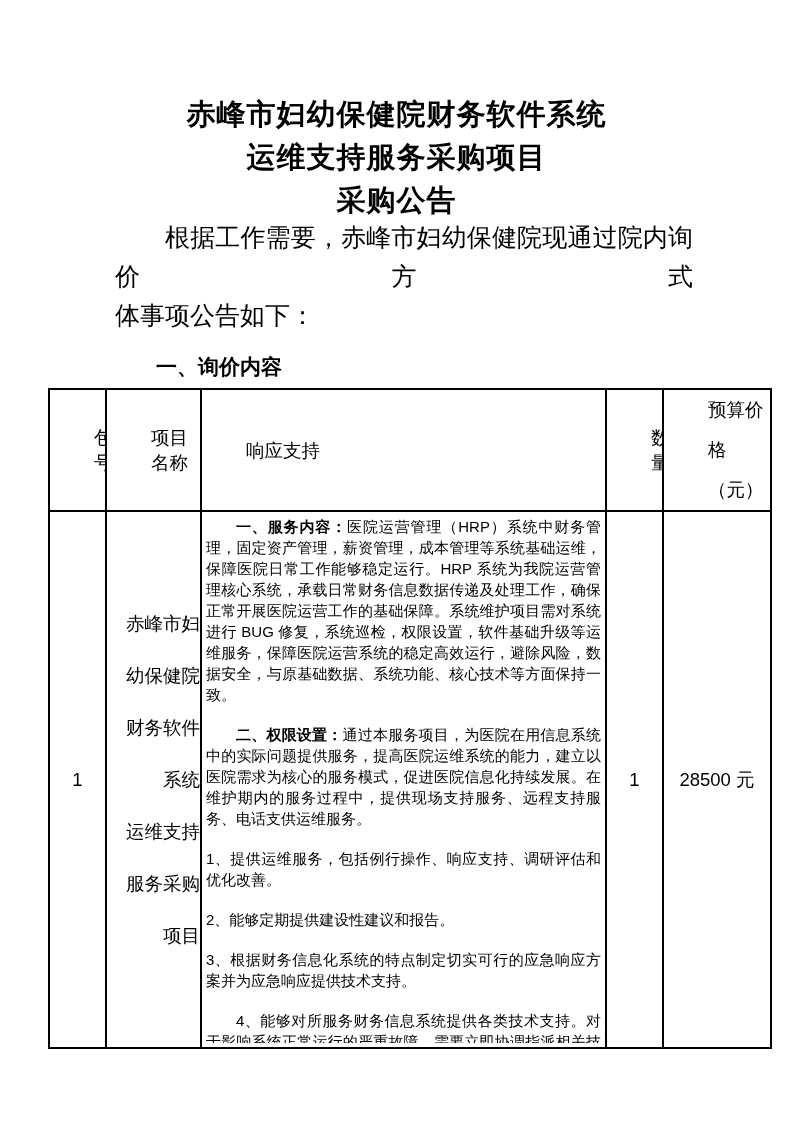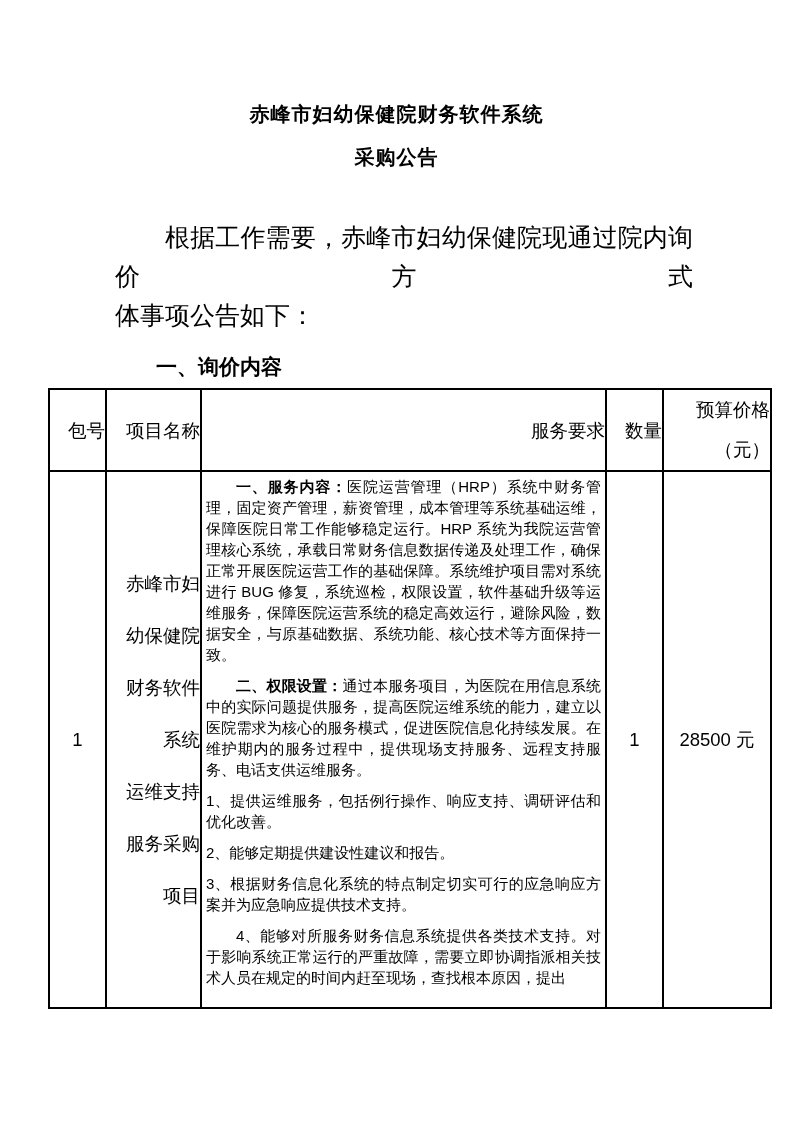--- a/index.html
+++ b/index.html
@@ -8,21 +8,21 @@
     background: #ffffff;
     color: #000000;
     font-family: "Liberation Sans", sans-serif;
     overflow: hidden;
     position: relative;
   }
   .doc-title {
     position: absolute;
     top: 93px; left: 0; right: 0;
     text-align: center;
-    font-size: 20px;
+    font-size: 29px;
     font-weight: 700;
     line-height: 43px;
     letter-spacing: 1px;
   }
   .intro {
     position: absolute;
     top: 218px; left: 115px; width: 578px;
     font-size: 25px;
     line-height: 39px;
   }
@@ -51,22 +51,23 @@
   }
   col.c-pkg   { width: 57px; }
   col.c-name  { width: 95px; }
   col.c-svc   { width: 405px; }
   col.c-qty   { width: 57px; }
   col.c-price { width: 108px; }
   tr.head-row { height: 82px; }
   tr.body-row { height: 537px; }
   th.hcell {
     font-size: 18.5px;
-    text-align: right;
+    text-align: left;
     vertical-align: middle;
+    padding-left: 44px;
   }
   th.hcell .two-line div { line-height: 40px; }
   td.center-cell {
     text-align: center;
     vertical-align: middle;
     font-size: 18.5px;
   }
   td.name-cell {
     text-align: right;
     vertical-align: middle;
@@ -75,31 +76,32 @@
   td.name-cell .name-line { line-height: 52px; }
   td.service-cell { vertical-align: top; }
   .service-inner {
     height: 531px;
     overflow: hidden;
     padding: 2px 4px 0 4px;
     font-size: 15px;
     line-height: 21px;
     text-align: justify;
   }
-  .service-inner p { margin: 10px 0; }
+  .service-inner p { margin: 19px 0; }
   .service-inner p:first-child { margin-top: 2px; }
   .sp-first { text-indent: 2em; }
   .sp-block { margin-left: 2em; }
   .sp b { font-weight: 700; }
 </style>
 </head>
 <body>
 
 <div class="doc-title">
   <div>赤峰市妇幼保健院财务软件系统</div>
+  <div>运维支持服务采购项目</div>
   <div>采购公告</div>
 </div>
 
 <div class="intro">
   <div class="line first stretch">根据工作需要，赤峰市妇幼保健院现通过院内询价方式</div>
   <div class="line">体事项公告如下：</div>
 </div>
 
 <div class="section-heading">一、询价内容</div>
 
@@ -108,21 +110,21 @@
     <col class="c-pkg">
       <col class="c-name">
       <col class="c-svc">
       <col class="c-qty">
       <col class="c-price">
   </colgroup>
   <tbody>
     <tr class="head-row">
       <th class="hcell">包号</th>
       <th class="hcell">项目名称</th>
-      <th class="hcell">服务要求</th>
+      <th class="hcell">响应支持</th>
       <th class="hcell">数量</th>
       <th class="hcell">
         <div class="two-line">
           <div>预算价格</div>
           <div>（元）</div>
         </div>
       </th>
     </tr>
     <tr class="body-row">
       <td class="center-cell">1</td>

